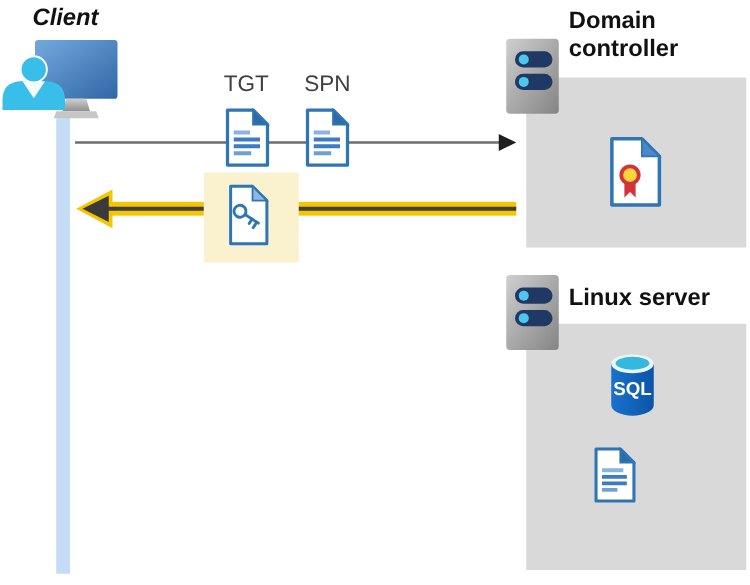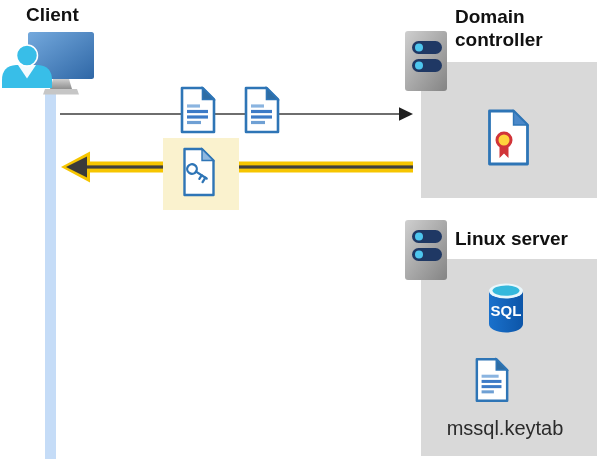--- a/index.html
+++ b/index.html
@@ -62,24 +62,25 @@
     <g>
       <rect x="76" y="161.5" width="337" height="11" fill="#F6C500"></rect>
       <polygon points="61,167 90,151.5 90,182.5" fill="#F6C500"></polygon>
       <rect x="85" y="165.4" width="328" height="3.2" fill="#3F3F3F"></rect>
       <polygon points="66,167 87,156.5 87,177.5" fill="#3A3A3A"></polygon>
     </g>
   </svg>
 
   <div class="highlight-box" style="left:163px;top:138px;width:76px;height:72px;"></div>
 
-  <div class="title" style="left:26px;top:3px;">Client</div>
+  <div class="title" style="left:26px;top:3px;font-style:italic;">Client</div>
   <div class="title" style="left:455px;top:227px;width:140px;">Linux server</div>
   <div class="title" style="left:455px;top:5px;width:120px;">Domain controller</div>
-  <div class="file-label" style="left:421px;top:417px;width:168px;">mssql.keytab</div>
+  <div class="ticket-label" style="left:169px;top:57px;width:56px;">TGT</div>
+  <div class="ticket-label" style="left:234px;top:57px;width:56px;">SPN</div>
 
   <svg class="icon" style="left:0px;top:28px;" width="100" height="80" viewBox="0 0 100 80">
     <rect x="28" y="4" width="66" height="47" rx="2.5" fill="url(#gradMonitor)"></rect>
     <path d="M53,51 L69,51 L72,61 L50,61 Z" fill="url(#gradStand)"></path>
     <path d="M45,61 L77,61 L79,66.5 L43,66.5 Z" fill="#C6C6C6"></path>
     <path d="M2,60 L2,52 Q2,38 16,37 L38,37 Q52,38 52,52 L52,60 Z" fill="#38BEE8"></path>
     <path d="M18,37 L36,37 L27,50.5 Z" fill="#F4FBFE"></path>
     <circle cx="27" cy="27.5" r="10.5" fill="#38BEE8" stroke="#FFFFFF" stroke-width="1.5"></circle>
   </svg>
 

